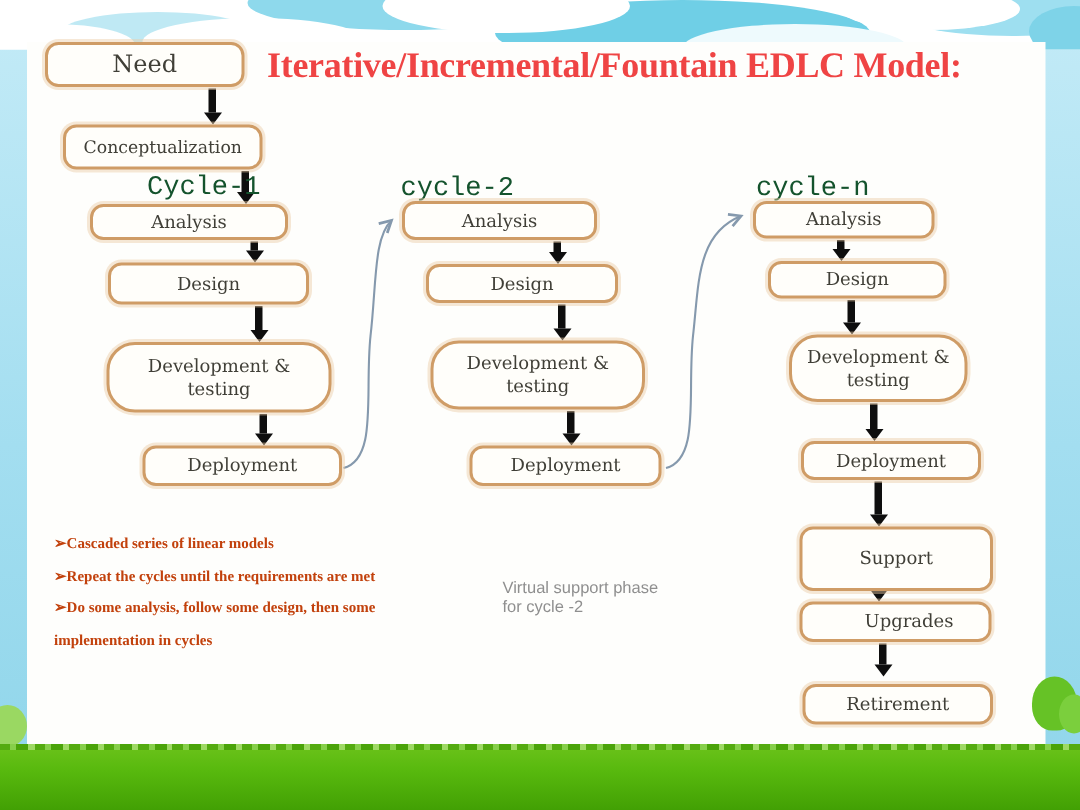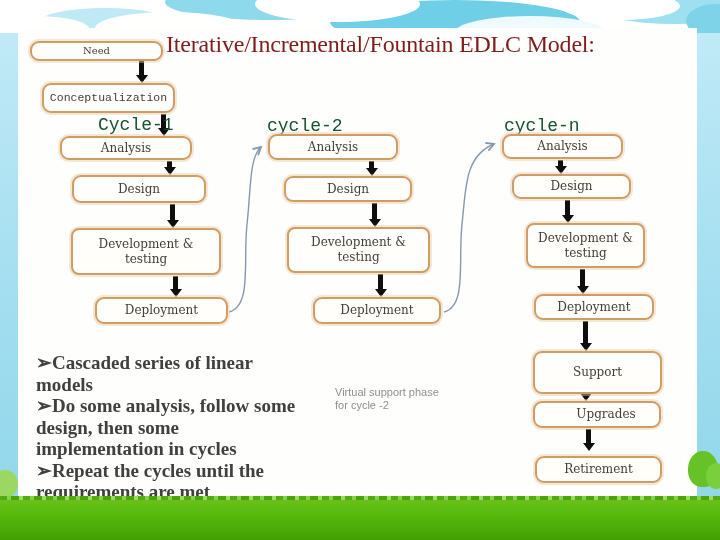--- a/index.html
+++ b/index.html
@@ -20,37 +20,37 @@
   .panel{position:absolute;left:18px;top:28px;width:679px;height:469px;background:#fefefc;z-index:2;}
   
   .box{
     position:absolute;z-index:4;box-sizing:border-box;
     background:#fffefa;border:2px solid #cf9c66;border-radius:9px;
     box-shadow:0 0 0 2px rgba(236,205,167,.45);
     display:flex;align-items:center;justify-content:center;text-align:center;
     font-family:"DejaVu Serif",serif;font-size:12px;color:#403f37;
     line-height:1.22;padding:1px 6px;
   }
-  .box.big{border-radius:8px;}
+  .box.big{border-radius:19px;}
   .cycle-label{
     position:absolute;z-index:4;font-family:Liberation Mono, monospace;
     font-size:18px;color:#14532d;
   }
   .varrow{position:absolute;z-index:3;width:13px;display:flex;flex-direction:column;align-items:center;}
   .varrow .stem{width:5px;flex:1 1 auto;background:#0e0e0e;}
   .varrow .head{width:0;height:0;border-left:6.5px solid transparent;border-right:6.5px solid transparent;border-top:8px solid #0e0e0e;}
   .overlay{position:absolute;left:0;top:0;z-index:3;pointer-events:none;}
   
   .slide-title{
-    position:absolute;left:166px;top:31px;z-index:4;
-    font-family:"Liberation Serif",serif;font-weight:normal;font-size:24px;color:#7f1d1d;
+    position:absolute;left:178px;top:31px;z-index:4;
+    font-family:"Liberation Serif",serif;font-weight:bold;font-size:24px;color:#ef4444;
     letter-spacing:-0.2px;white-space:nowrap;
   }
   .bullets{position:absolute;left:36px;top:352px;width:274px;z-index:4;
-    font-family:"Liberation Serif",serif;font-weight:600;font-size:19px;color:#404040;line-height:21.5px;}
+    font-family:"Liberation Serif",serif;font-weight:600;font-size:10px;color:#c2410c;line-height:21.5px;}
   .virtual-note{position:absolute;left:335px;top:354px;z-index:4;
     font-family:"Liberation Sans",sans-serif;font-size:11px;color:#8f8f8f;line-height:13px;margin-top:32px;}
 </style>
 </head>
 <body>
 
 <div class="sky-top">
   <div class="blob" style="left:40px;top:8px;width:130px;height:28px;background:#bfe9f4;"></div>
   <div class="blob" style="left:165px;top:-16px;width:210px;height:36px;background:#8ed9ec;"></div>
   <div class="blob" style="left:330px;top:0px;width:250px;height:44px;background:#6fcfe6;"></div>
@@ -70,22 +70,22 @@
 <svg class="overlay" width="720" height="540">
   <defs>
     <marker id="mk" markerWidth="10" markerHeight="10" refX="6.5" refY="4" orient="auto">
       <path d="M1,1 L6.5,4 L1,7" fill="none" stroke="#8599ad" stroke-width="1.3"></path>
     </marker>
   </defs>
   <path d="M229,312 C252,306 243,262 247,224 C251,190 249,158 261,147" fill="none" stroke="#8599ad" stroke-width="1.4" marker-end="url(#mk)"></path>
   <path d="M444,312 C467,306 458,262 462,224 C466,190 464,156 494,144" fill="none" stroke="#8599ad" stroke-width="1.4" marker-end="url(#mk)"></path>
 </svg>
 
-<div class="box" style="left:30px;top:28px;width:133px;height:20px;font-size:10px;margin-top:13px;">Need</div>
-<div class="box" style="left:42px;top:83px;width:133px;height:30px;font-size:11.5px;font-family:Liberation Mono, monospace;">Conceptualization</div>
+<div class="box" style="left:30px;top:28px;width:133px;height:30px;font-size:16px;">Need</div>
+<div class="box" style="left:42px;top:83px;width:133px;height:30px;font-size:11.5px;">Conceptualization</div>
 
 <div class="cycle-label" style="left:98px;top:115px;">Cycle-1</div>
 <div class="cycle-label" style="left:267px;top:116px;">cycle-2</div>
 <div class="cycle-label" style="left:504px;top:116px;">cycle-n</div>
 
 <div class="box" style="left:60px;top:136px;width:132px;height:24px;">Analysis</div>
 <div class="box" style="left:72px;top:175px;width:134px;height:28px;">Design</div>
 <div class="box big" style="left:71px;top:228px;width:150px;height:47px;">Development &amp; testing</div>
 <div class="box" style="left:95px;top:297px;width:133px;height:27px;">Deployment</div>
 
@@ -154,22 +154,22 @@
     <div class="stem"></div>
     <div class="head"></div>
   </div>
 <div class="varrow" style="left:582px;top:429px;height:22px;">
     <div class="stem"></div>
     <div class="head"></div>
   </div>
 
 <div class="bullets">
   <div>➢Cascaded series of linear models</div>
+  <div>➢Repeat the cycles until the requirements are met</div>
   <div>➢Do some analysis, follow some design, then some implementation in cycles</div>
-  <div>➢Repeat the cycles until the requirements are met</div>
 </div>
 
 <div class="virtual-note">
   <div>Virtual support phase</div>
   <div>for cycle -2</div>
 </div>
 
 <div class="grass"></div>
 <div class="tree-ball" style="left:688px;top:451px;width:30px;height:36px;background:#66c226;border-radius:50% 50% 45% 45%;"></div>
 <div class="tree-ball" style="left:706px;top:463px;width:20px;height:26px;background:#7bcf3d;border-radius:50%;"></div>

